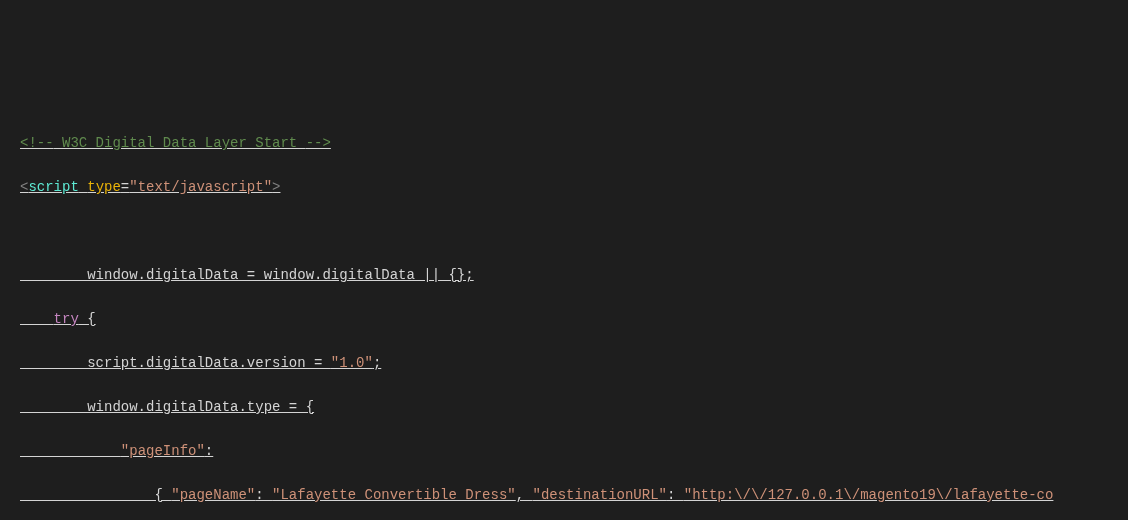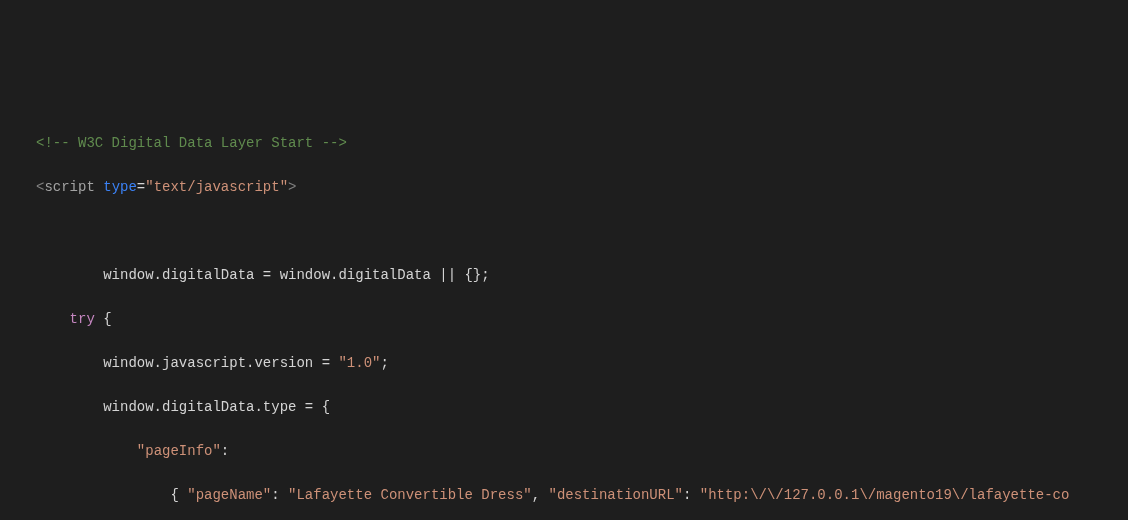--- a/index.html
+++ b/index.html
@@ -14,43 +14,44 @@
     line-height: 22px;
     color: #d4d4d4;
     white-space: pre;
   }
   .editor {
     padding: 0;
     margin: 0;
     position: relative;
   }
   .line {
-    padding-left: 36px;
+    padding-left: 20px;
     height: 22px;
+    text-decoration: underline;
   }
   .c-comment { color: #608b4e; }
   .c-tag     { color: #808080; }
-  .c-elem    { color: #a3a3a3; }
-  .c-attr    { color: #3b82f6; }
+  .c-elem    { color: #5eead4; }
+  .c-attr    { color: #eab308; }
   .c-kw      { color: #c586c0; }
   .c-op      { color: #d4d4d4; }
   .c-str     { color: #ce9178; }
 </style>
 </head>
 <body>
 
 
 
 <div class="editor">
 <div class="line"><span class="c-comment"><span>&lt;!--</span><span> W3C Digital Data Layer Start </span><span>--&gt;</span></span></div>
 <div class="line"><span class="c-tag">&lt;</span><span class="c-elem">script</span> <span class="c-attr">type</span><span class="c-op">=</span><span class="c-str">"text/javascript"</span><span class="c-tag">&gt;</span></div>
 <div class="line"></div>
 <div class="line"><span class="c-op">        window.digitalData = window.digitalData || {};</span></div>
 <div class="line">    <span class="c-kw">try</span><span class="c-op"> {</span></div>
-<div class="line"><span class="c-op">        window.javascript.version = </span><span class="c-str">"1.0"</span><span class="c-op">;</span></div>
+<div class="line"><span class="c-op">        script.digitalData.version = </span><span class="c-str">"1.0"</span><span class="c-op">;</span></div>
 <div class="line"><span class="c-op">        window.digitalData.type = {</span></div>
 <div class="line"><span>            </span><span class="c-str">"pageInfo"</span><span class="c-op">:</span></div>
 <div class="line"><span class="c-op">                { </span><span class="c-str">"pageName"</span><span class="c-op">: </span><span class="c-str">"Lafayette Convertible Dress"</span><span class="c-op">, </span><span class="c-str">"destinationURL"</span><span class="c-op">: </span><span class="c-str">"http:\/\/127.0.0.1\/magento19\/lafayette-co</span></div>
 
 
 
 
 
 
 

